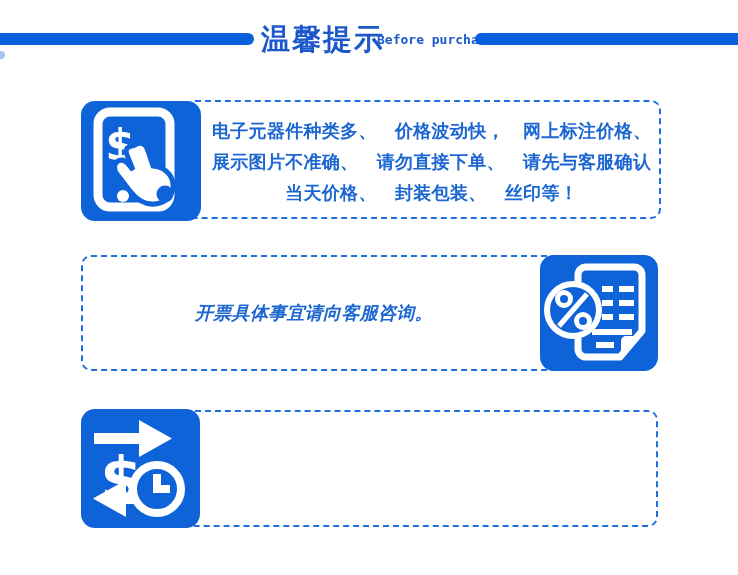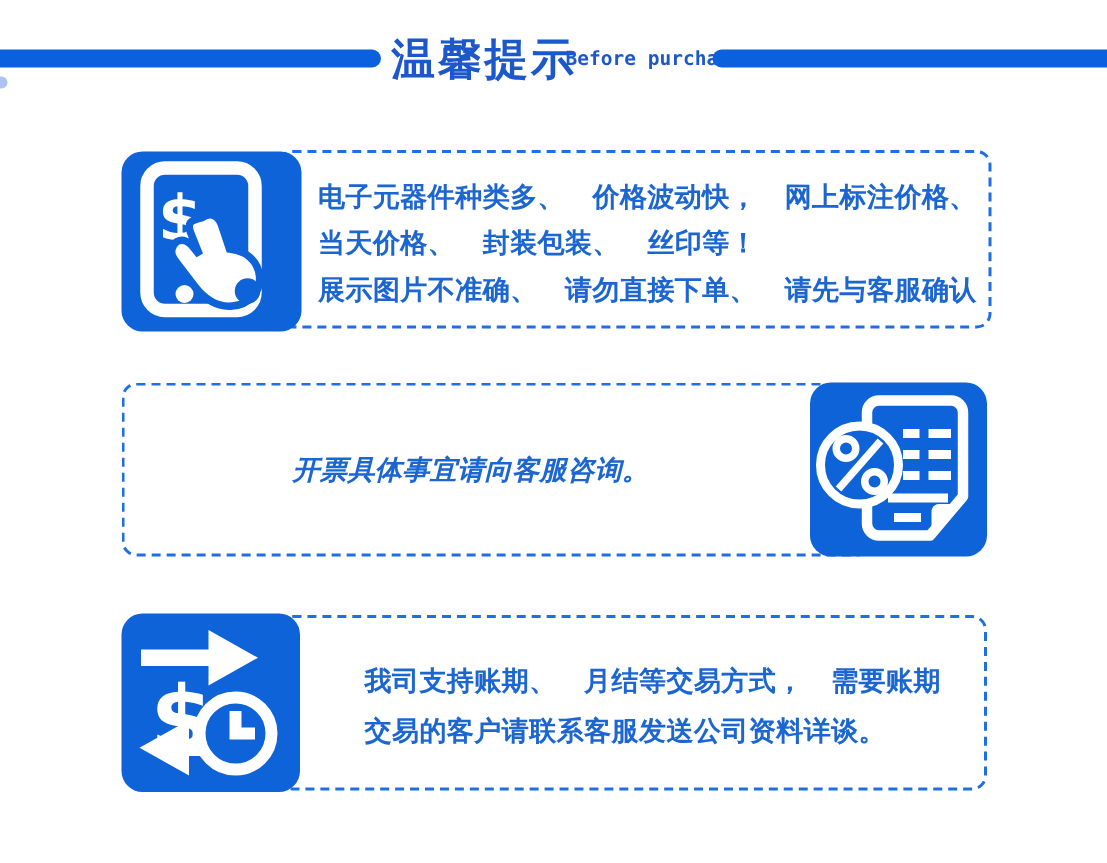--- a/index.html
+++ b/index.html
@@ -36,21 +36,21 @@
     position:absolute; background:var(--primary,#0e63d8); border-radius:14px;
   }
   .icon svg { display:block; width:100%; height:100%; }
   .icon1 { left:81px;  top:101px; width:120px; height:120px; }
   .icon2 { left:540px; top:255px; width:118px; height:116px; }
   .icon3 { left:81px;  top:409px; width:119px; height:119px; }
   .notice-text {
     position:absolute; color:var(--text,#1c66d2); font-size:18px; font-weight:bold;
     letter-spacing:0.3px; white-space:nowrap;
   }
-  .text1 { left:212px; top:116px; line-height:31px; }
+  .text1 { left:212px; top:116px; line-height:31px;text-align:center; }
   .text2 { left:195px; top:303px; line-height:21px;font-style:italic; }
   .text3 { left:243px; top:438px; line-height:33px; }
   .svgfill { fill:#ffffff; }
 </style>
 </head>
 <body>
 
 <div class="page">
 
   <div class="bar bar-left"></div>
@@ -68,22 +68,22 @@
       <g stroke-width="5" style="stroke:var(--primary,#0e63d8)">
         <path class="svgfill" d="M54 44 c6 -4 11 -1 13 6 l5 15 c11 1 19 8 20 18 c1 11 -7 19 -18 20
                  c-10 1 -18 -4 -25 -13 l-13 -17 c-4 -5 -3 -10 1 -13 c4 -2 8 0 11 4 l4 5
                  l-6 -15 c-2 -6 -1 -8 8 -10 z"></path>
         <circle cx="84" cy="93" r="6" style="fill:var(--primary,#0e63d8)"></circle>
       </g>
     </svg>
   </div>
   <div class="notice-text text1">
     <div>电子元器件种类多、　价格波动快，　网上标注价格、</div>
+    <div>展示图片不准确、　请勿直接下单、　请先与客服确认</div>
     <div>当天价格、　封装包装、　丝印等！</div>
-    <div>展示图片不准确、　请勿直接下单、　请先与客服确认</div>
   </div>
 
   <div class="dashed box2"></div>
   <div class="icon icon2">
     <svg viewBox="0 0 118 116" xmlns="http://www.w3.org/2000/svg">
       <path d="M46 12 h48 a8 8 0 0 1 8 8 v56 l-22 26 h-34 a8 8 0 0 1 -8 -8 v-74 a8 8 0 0 1 8 -8 z" fill="none" stroke="#fff" stroke-width="7" stroke-linejoin="round"></path>
       <path d="M81 100 v-14 a5 5 0 0 1 5 -5 h13 z" class="svgfill"></path>
       <g stroke="#fff" stroke-width="6">
         <line x1="62" y1="34" x2="73" y2="34"></line>
           <line x1="79" y1="34" x2="94" y2="34"></line>
@@ -111,18 +111,14 @@
     <svg viewBox="0 0 119 119" xmlns="http://www.w3.org/2000/svg">
       <rect x="13" y="24" width="50" height="11" class="svgfill"></rect>
       <path d="M58 11 L91 29.5 L58 48 Z" class="svgfill"></path>
       <rect x="40" y="84" width="46" height="11" class="svgfill"></rect>
       <path d="M45 71 L12 89.5 L45 108 Z" class="svgfill"></path>
       <text x="40" y="91" text-anchor="middle" font-family="DejaVu Sans, sans-serif" font-size="60" font-weight="bold" class="svgfill">$</text>
       <circle cx="76" cy="80" r="24" stroke="#fff" stroke-width="8" style="fill:var(--primary,#0e63d8)"></circle>
       <path d="M76 65 v15 h13" fill="none" stroke="#fff" stroke-width="8"></path>
     </svg>
   </div>
-  <div class="notice-text text3">
-    <div>我司支持账期、　月结等交易方式，　需要账期</div>
-    <div>交易的客户请联系客服发送公司资料详谈。</div>
-  </div>
 
 </div>
 
 </body></html>

